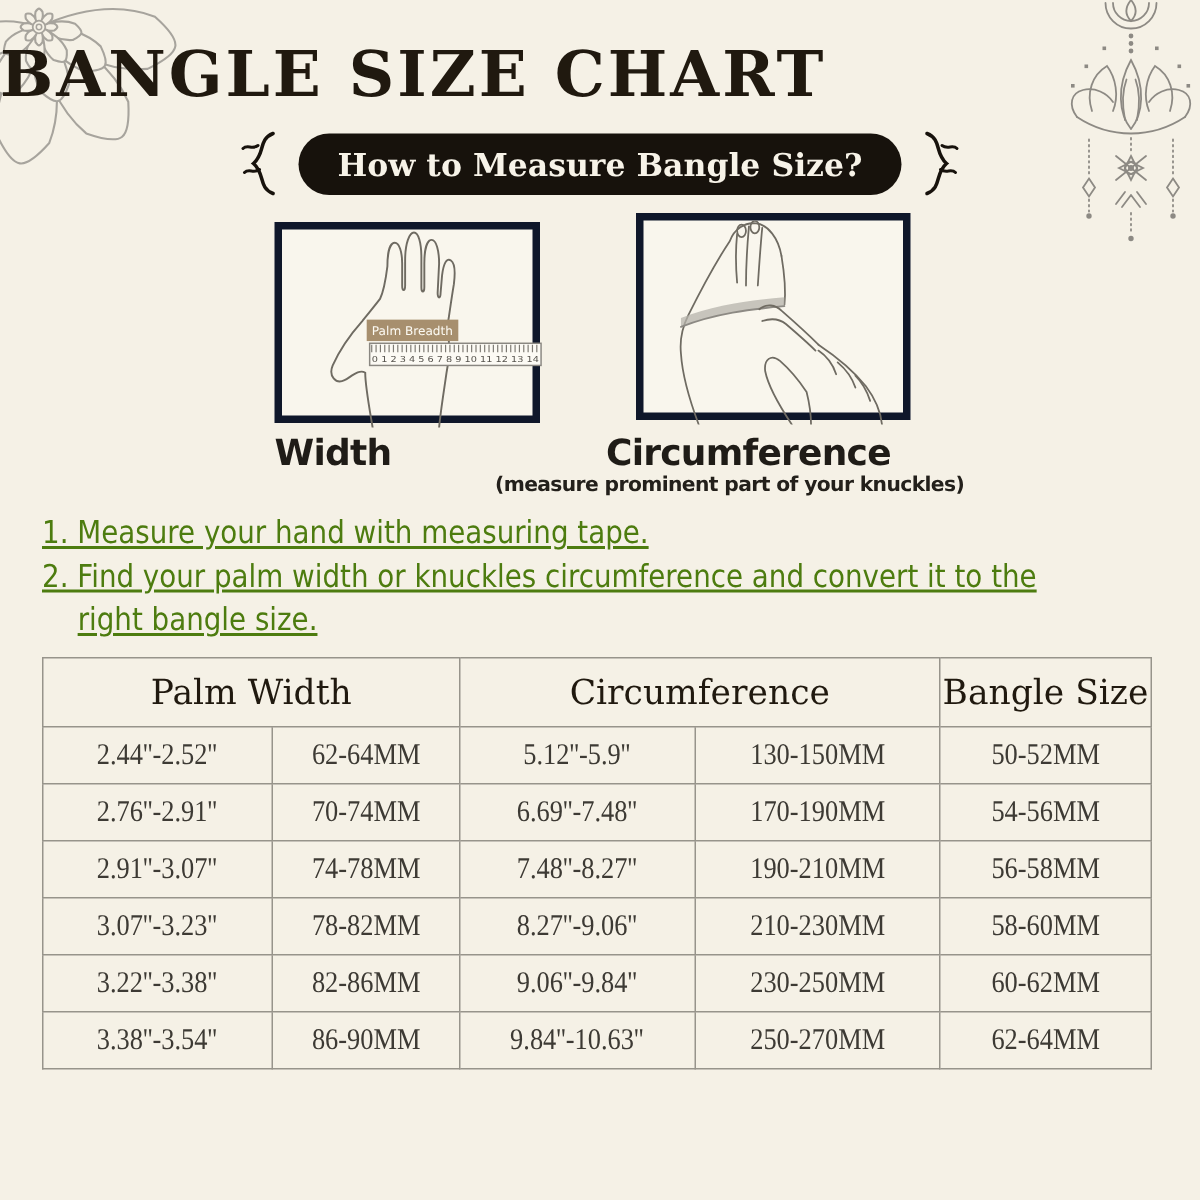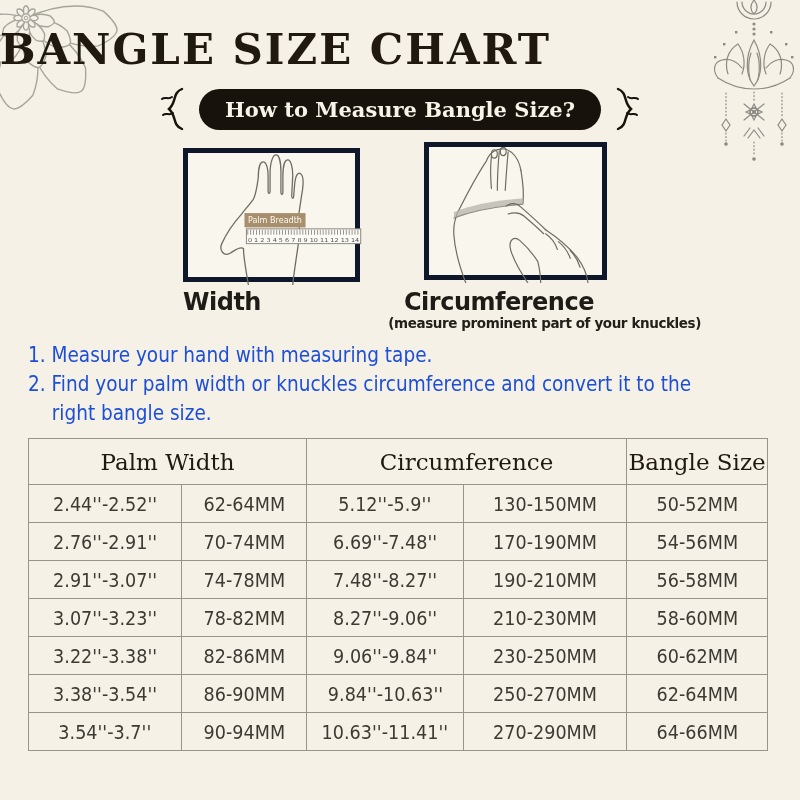--- a/index.html
+++ b/index.html
@@ -30,40 +30,40 @@
   .illus{position:absolute;border:5px solid #0f172a;background:var(--box-bg);box-sizing:border-box;}
   .box-width{left:183px;top:148px;width:177px;height:134px;}
   .box-circ{left:424px;top:142px;width:183px;height:138px;}
   .cap{
     position:absolute;text-align:left;font-weight:700;font-size:24px;letter-spacing:-0.5px;
     color:#1f1c17;
   }
   .cap-width{left:183px;width:177px;top:288px;}
   .cap-circ{left:404px;width:223px;top:288px;}
   .note{
-    position:absolute;left:330px;width:371px;top:315px;text-align:right;
+    position:absolute;left:330px;width:371px;top:315px;text-align:left;
     font-weight:700;font-size:13.5px;letter-spacing:-0.4px;color:#23201b;
   }
-  .instructions{position:absolute;left:28px;top:341px;color:#1d4ed8;}
+  .instructions{position:absolute;left:28px;top:341px;color:#4d7c0f;text-decoration:underline;}
   .iline{
     font-size:21px;line-height:29px;white-space:nowrap;
     transform:scaleX(0.88);transform-origin:0 50%;
   }
   .indent{padding-left:27px;}
   .size-table{
     position:absolute;left:28px;top:438px;width:739px;
     border-collapse:collapse;table-layout:fixed;
   }
   .size-table th,.size-table td{
     border:1px solid var(--border);text-align:center;vertical-align:middle;padding:0;
   }
   .size-table th{
     height:45px;font-family:"DejaVu Serif",serif;font-weight:400;font-size:23px;color:var(--head-text);
   }
-  .size-table td{height:37px;font-size:20px;color:var(--cell-text);}
+  .size-table td{height:37px;font-size:20px;color:var(--cell-text);font-family:Liberation Serif, serif;}
   .cnum{display:inline-block;transform:scaleX(0.88);white-space:nowrap;}
 </style>
 </head>
 <body>
 
 <svg class="orn-tl" width="132" height="132" viewBox="0 0 132 132" aria-hidden="true">
   <defs>
     <path id="pt" d="M0,0 Q30,-19 56,-13 Q68,-5 68,0 Q68,5 56,13 Q30,19 0,0 Z" fill="#f5f1e6" stroke="#a7a49d" stroke-width="1.4" vector-effect="non-scaling-stroke"></path>
   </defs>
   <g transform="translate(26,18)">
@@ -242,21 +242,14 @@
         <td><span class="cnum">230-250MM</span></td>
         <td><span class="cnum">60-62MM</span></td>
       </tr>
       <tr>
         <td><span class="cnum">3.38''-3.54''</span></td>
         <td><span class="cnum">86-90MM</span></td>
         <td><span class="cnum">9.84''-10.63''</span></td>
         <td><span class="cnum">250-270MM</span></td>
         <td><span class="cnum">62-64MM</span></td>
       </tr>
-      <tr>
-        <td><span class="cnum">3.54''-3.7''</span></td>
-        <td><span class="cnum">90-94MM</span></td>
-        <td><span class="cnum">10.63''-11.41''</span></td>
-        <td><span class="cnum">270-290MM</span></td>
-        <td><span class="cnum">64-66MM</span></td>
-      </tr>
     </tbody>
 </table>
 
 </body></html>

